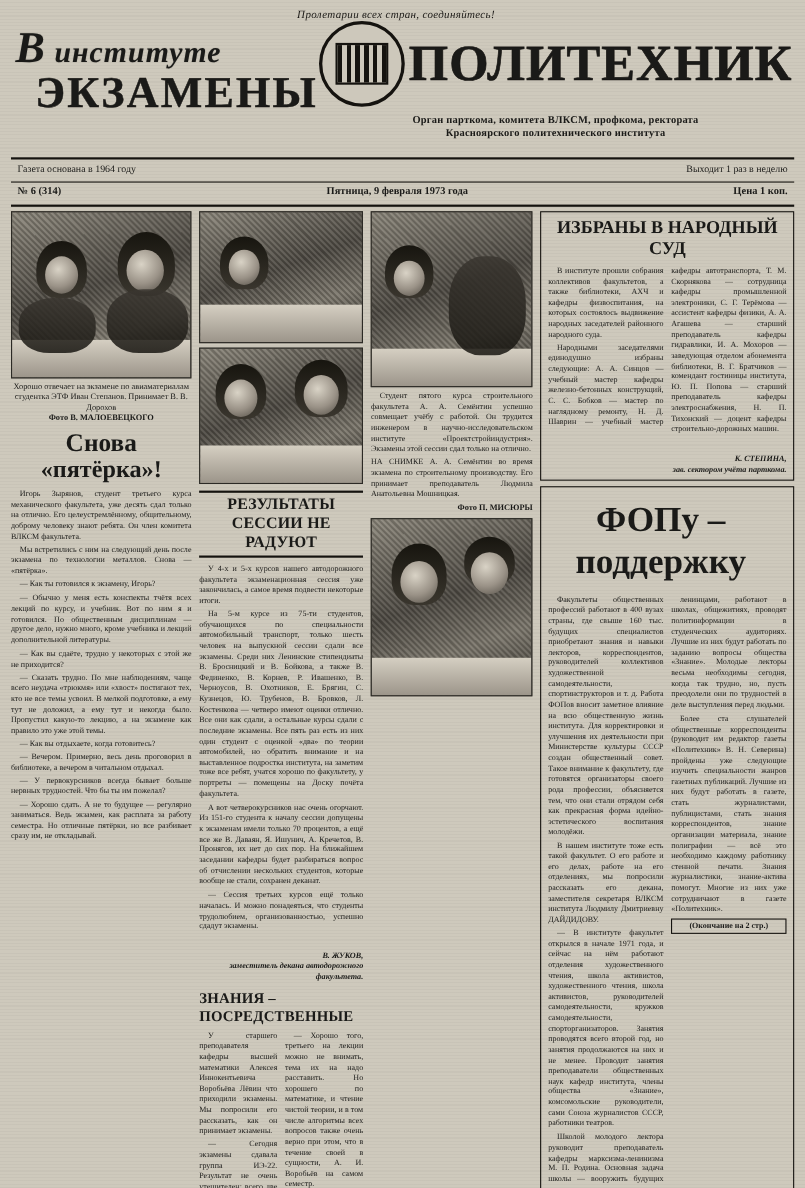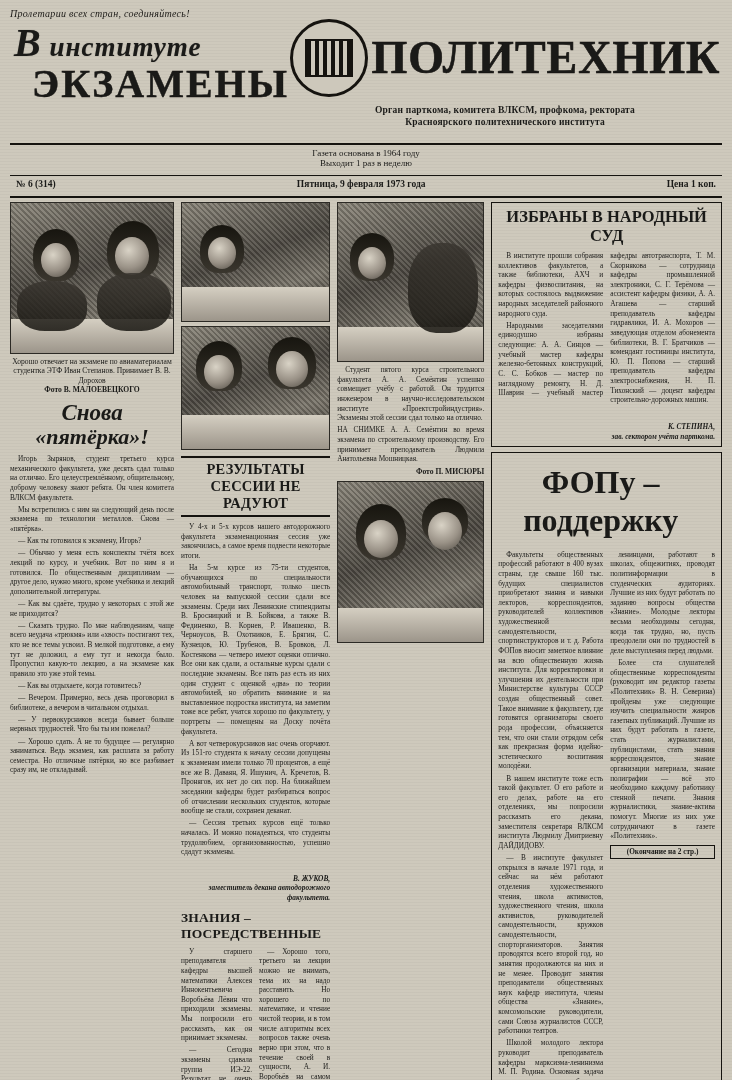--- a/index.html
+++ b/index.html
@@ -10,21 +10,21 @@
   }
   .page{
     position:relative;width:732px;height:1080px;
     background:#cdc8bb;
     background-image:
       repeating-linear-gradient(0deg, rgba(0,0,0,0.025) 0px, rgba(0,0,0,0.025) 1px, rgba(255,255,255,0.02) 1px, rgba(255,255,255,0.02) 3px);
     box-sizing:border-box;
     padding:8px 10px 6px 10px;
   }
   .masthead-top{
-    text-align:left;font-style:italic;font-size:10px;letter-spacing:.3px;
+    text-align:center;font-style:italic;font-size:10px;letter-spacing:.3px;
     padding-right:12px;margin-bottom:2px;color:#1c1a17;
   }
   .masthead{
     display:flex;align-items:flex-start;gap:6px;height:118px;
   }
   .mh-left{width:272px;position:relative;}
   .mh-v{
     font-family:"Liberation Serif",serif;
     font-style:italic;font-weight:bold;font-size:27px;
     letter-spacing:1px;line-height:1;
@@ -52,21 +52,21 @@
     font-weight:bold;font-size:46px;letter-spacing:1px;line-height:1;
     -webkit-text-stroke:0.6px #14120f;
   }
   .title-sub{
     font-size:9.5px;font-weight:bold;line-height:1.25;margin-top:8px;letter-spacing:.2px;
   }
   .rule{border-top:1px solid #15130f;margin:4px 0 0 0;}
   .rule.thick{border-top:2px solid #15130f;}
   .info-bar{
     display:flex;justify-content:space-between;align-items:center;
-    font-size:9px;padding:3px 6px 3px 6px;flex-direction:column;
+    font-size:9px;padding:3px 6px 3px 6px;
   }
   .info-bar2{
     display:flex;justify-content:space-between;align-items:center;
     font-size:9.5px;font-weight:bold;padding:3px 6px;
   }
   .cols{display:flex;gap:7px;margin-top:4px;}
   .col{box-sizing:border-box;}
   .c1{width:165px;}
   .c2{width:150px;}
   .c3{width:148px;}
@@ -84,21 +84,21 @@
   .ph-figure{
     position:absolute;border-radius:45% 45% 40% 40%;
     background:linear-gradient(180deg,#3a3630,#171510);
     opacity:.85;
   }
   .cap{font-size:7.6px;line-height:1.25;text-align:center;margin-top:3px;}
   .cap b{font-weight:bold;}
   h2.hd{
     font-weight:bold;text-align:center;line-height:1.05;margin:6px 0 5px 0;
   }
-  .hd-snova{font-size:23px;font-style:italic;}
+  .hd-snova{font-size:23px;}
   .hd-snova .q{font-size:22px;}
   .body-txt{
     font-size:7.3px;line-height:1.32;text-align:justify;
     -webkit-hyphens:auto;hyphens:auto;
   }
   .body-txt p{margin:0 0 2.5px 0;text-indent:8px;}
   .body-txt p.noind{text-indent:0;}
   .sign{font-size:7.4px;text-align:right;font-weight:bold;font-style:italic;margin-top:17px;line-height:1.3;}
   .box{
     border:1.5px solid #15130f;padding:5px 6px;box-sizing:border-box;

